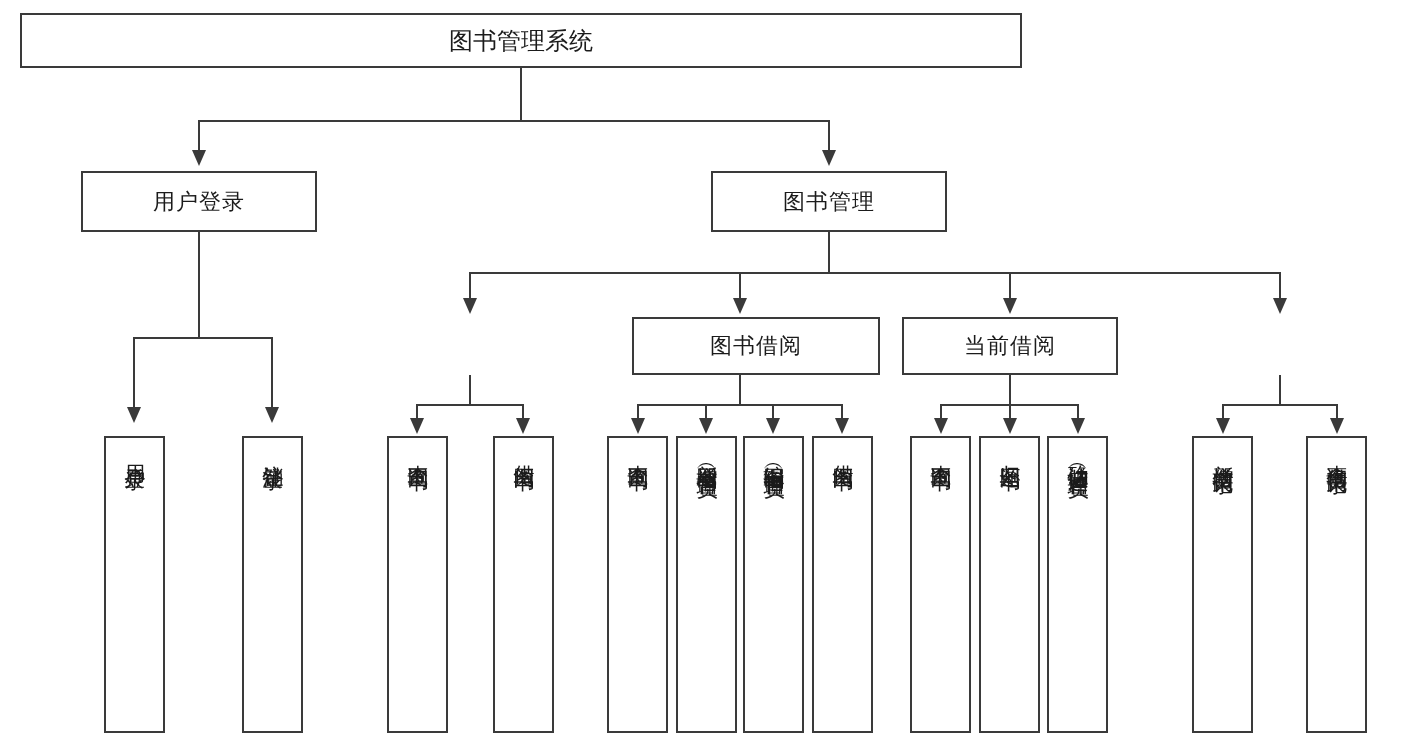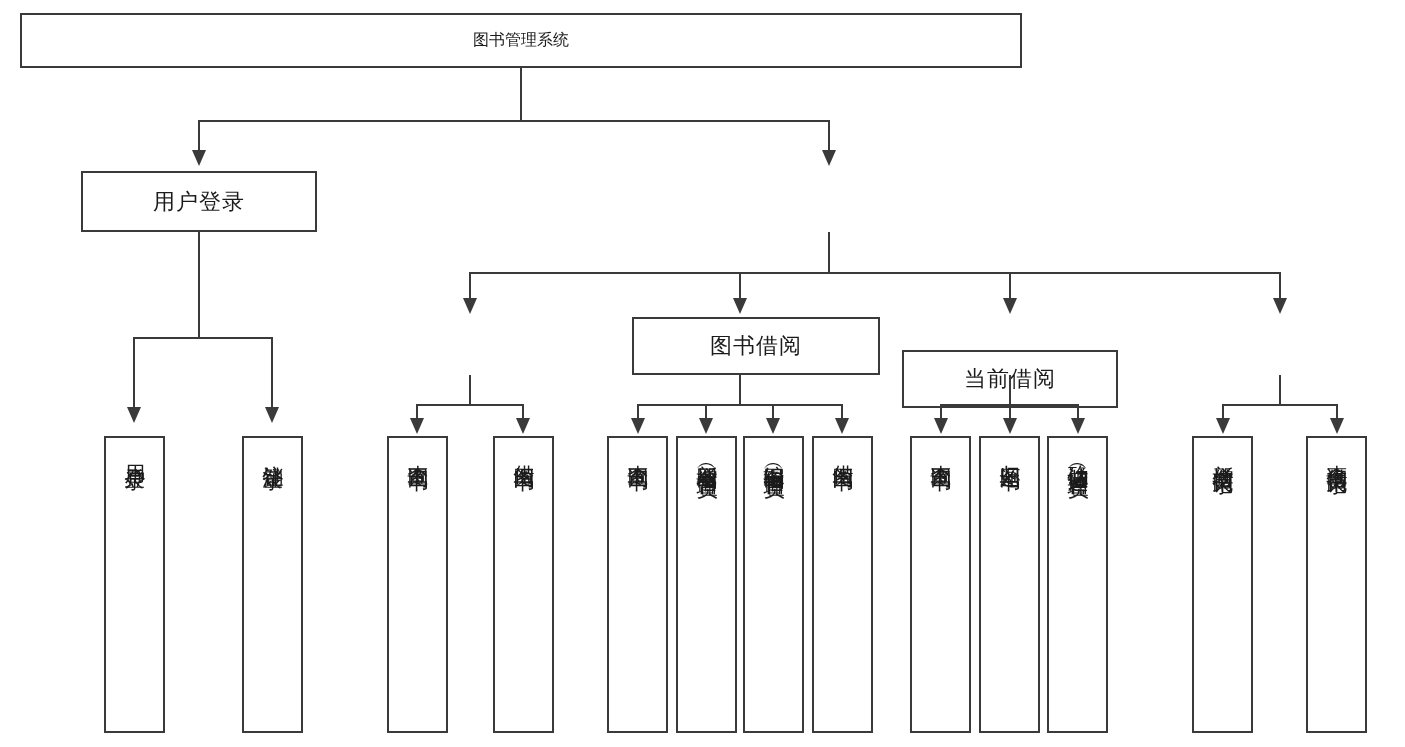--- a/index.html
+++ b/index.html
@@ -28,21 +28,21 @@
     align-items: center;
     justify-content: center;
     color: #1b1b1b;
   }
   .node.horiz {
     font-size: 22px;
     letter-spacing: 1px;
     line-height: 1;
   }
   .node.root {
-    font-size: 16px;
+    font-size: 24px;
     text-align: center;
   }
   
   .node.leaf {
     align-items: flex-start;
     justify-content: center;
     padding-top: 10px;
   }
   .vtext {
     writing-mode: vertical-rl;
@@ -96,20 +96,23 @@
   <div class="conn vline" style="left:198px; top:120px; width:2px; height:32px;"></div>
   <div class="arrow" style="left:192px; top:150px;"></div>
 
   <div class="conn vline" style="left:828px; top:120px; width:2px; height:32px;"></div>
   <div class="arrow" style="left:822px; top:150px;"></div>
 
   <div class="node horiz" style="left:81px; top:171px; width:236px; height:61px;">
     <span>用户登录</span>
   </div>
 
+  <div class="node horiz" style="left:711px; top:171px; width:236px; height:61px;">
+    <span>图书管理</span>
+  </div>
 
   <div class="conn vline" style="left:198px; top:232px; width:2px; height:106px;"></div>
   <div class="conn hline" style="left:133px; top:337px; width:140px; height:2px;"></div>
   <div class="conn vline" style="left:133px; top:337px; width:2px; height:72px;"></div>
   <div class="arrow" style="left:127px; top:407px;"></div>
   <div class="conn vline" style="left:271px; top:337px; width:2px; height:72px;"></div>
   <div class="arrow" style="left:265px; top:407px;"></div>
 
   <div class="conn vline" style="left:828px; top:232px; width:2px; height:41px;"></div>
   <div class="conn hline" style="left:469px; top:272px; width:812px; height:2px;"></div>
@@ -122,21 +125,21 @@
 
   <div class="conn vline" style="left:1009px; top:272px; width:2px; height:28px;"></div>
   <div class="arrow" style="left:1003px; top:298px;"></div>
 
   <div class="conn vline" style="left:1279px; top:272px; width:2px; height:28px;"></div>
   <div class="arrow" style="left:1273px; top:298px;"></div>
 
   <div class="node horiz" style="left:632px; top:317px; width:248px; height:58px;">
     <span>图书借阅</span>
   </div>
-  <div class="node horiz" style="left:902px; top:317px; width:216px; height:58px;margin-top:33px;">
+  <div class="node horiz" style="left:902px; top:317px; width:216px; height:58px;">
     <span>当前借阅</span>
   </div>
 
   <div class="conn vline" style="left:469px; top:375px; width:2px; height:30px;"></div>
   <div class="conn hline" style="left:416px; top:404px; width:108px; height:2px;"></div>
   <div class="conn vline" style="left:416px; top:404px; width:2px; height:16px;"></div>
   <div class="arrow" style="left:410px; top:418px;"></div>
   <div class="conn vline" style="left:522px; top:404px; width:2px; height:16px;"></div>
   <div class="arrow" style="left:516px; top:418px;"></div>
 

